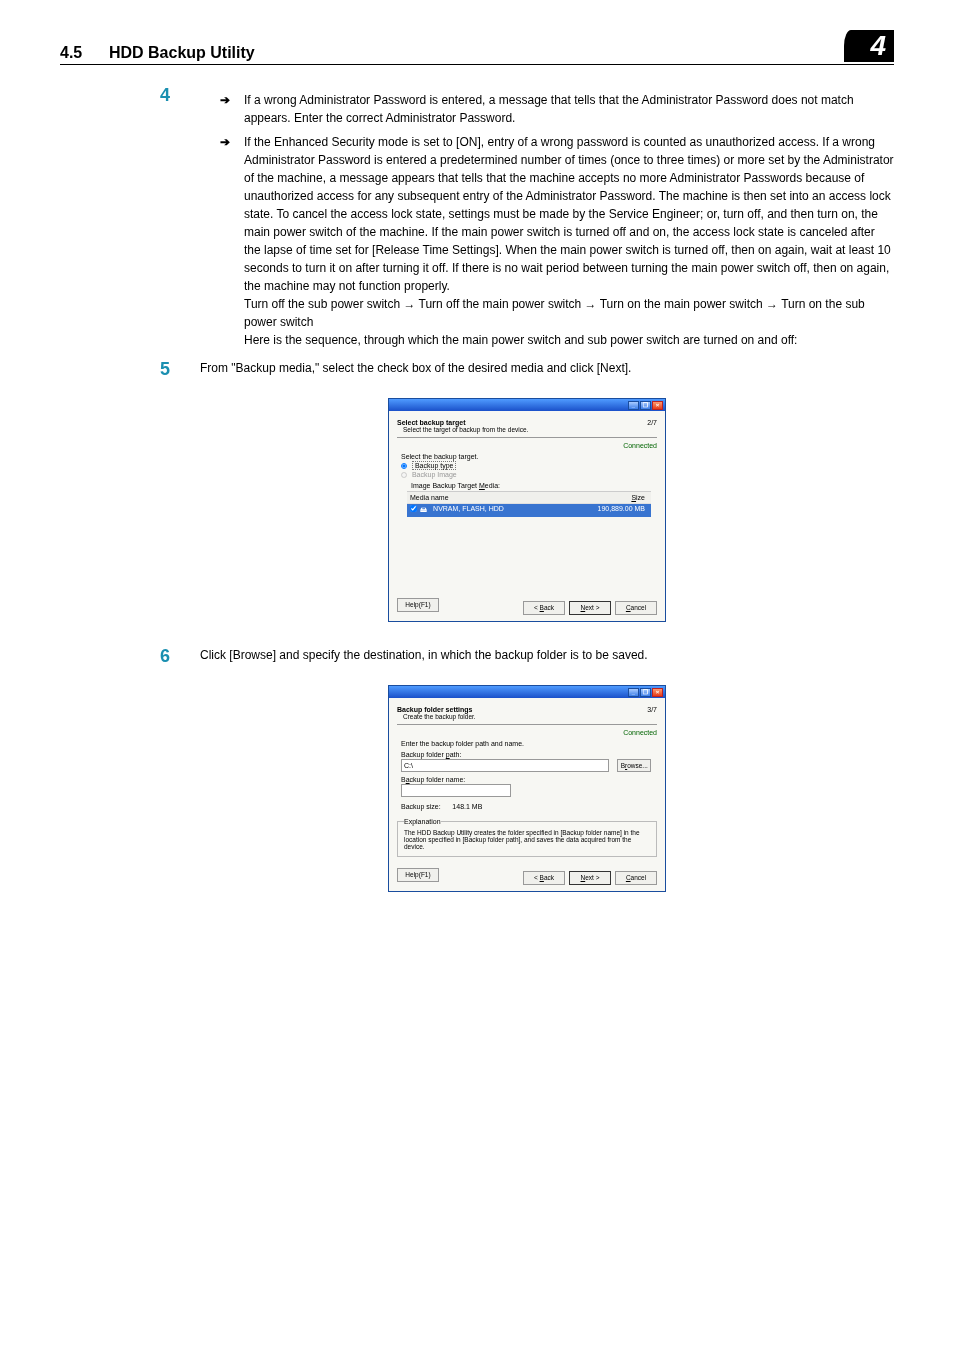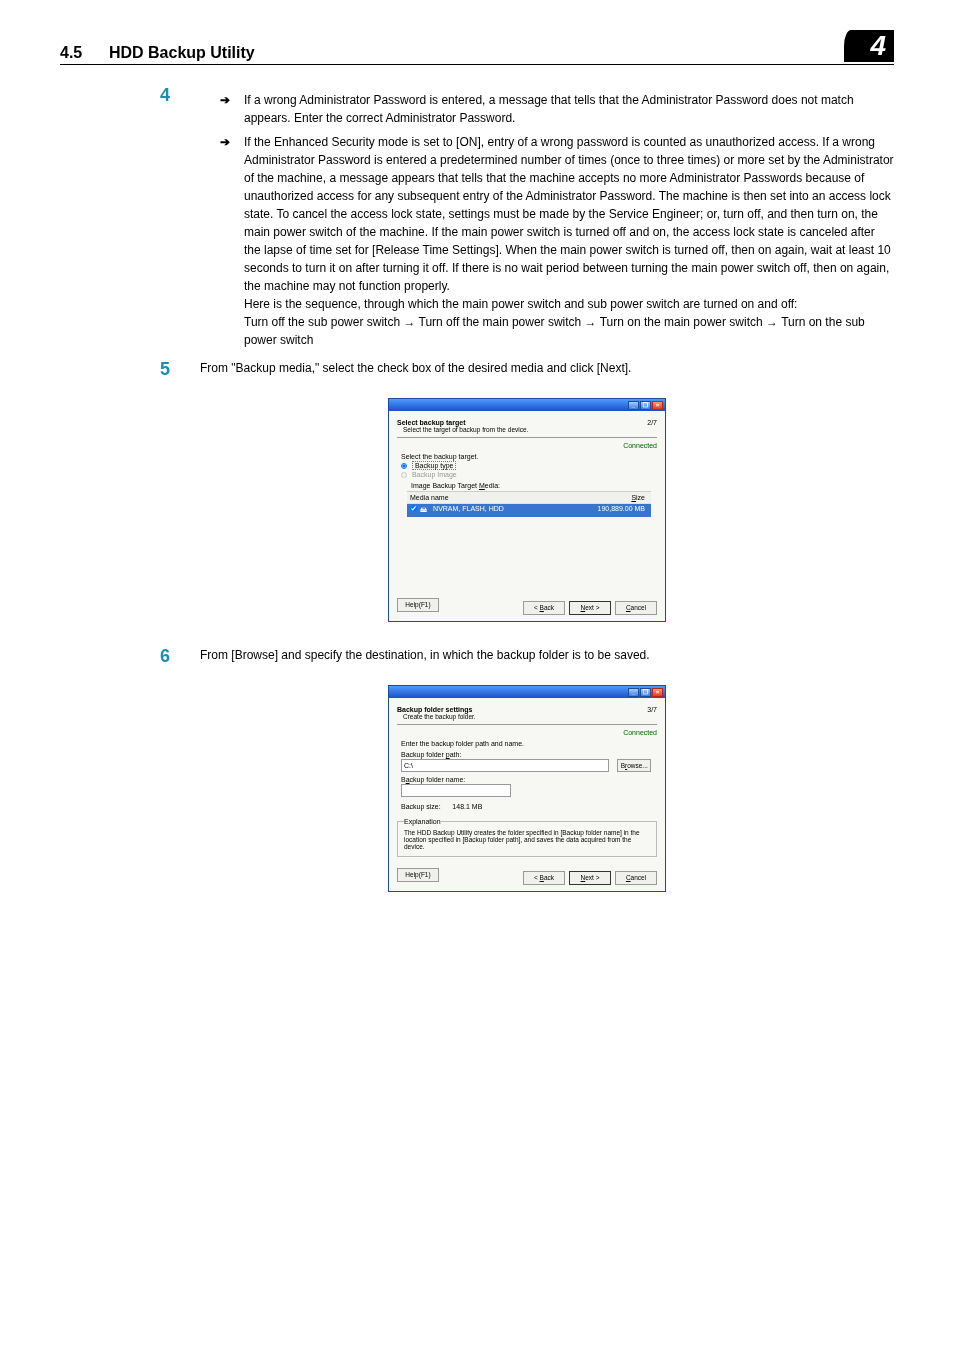--- a/index.html
+++ b/index.html
@@ -73,22 +73,22 @@
       <div class="step-num">4</div>
       <div class="step-body">
         <div class="sub">
           <span class="arrow-icon">➔</span>
           <div class="sub-body">If a wrong Administrator Password is entered, a message that tells that the Administrator Password does not match appears. Enter the correct Administrator Password.</div>
         </div>
         <div class="sub">
           <span class="arrow-icon">➔</span>
           <div class="sub-body">
             <div>If the Enhanced Security mode is set to [ON], entry of a wrong password is counted as unauthorized access. If a wrong Administrator Password is entered a predetermined number of times (once to three times) or more set by the Administrator of the machine, a message appears that tells that the machine accepts no more Administrator Passwords because of unauthorized access for any subsequent entry of the Administrator Password. The machine is then set into an access lock state. To cancel the access lock state, settings must be made by the Service Engineer; or, turn off, and then turn on, the main power switch of the machine. If the main power switch is turned off and on, the access lock state is canceled after the lapse of time set for [Release Time Settings]. When the main power switch is turned off, then on again, wait at least 10 seconds to turn it on after turning it off. If there is no wait period between turning the main power switch off, then on again, the machine may not function properly.</div>
+            <div class="indent-text">Turn off the sub power switch → Turn off the main power switch → Turn on the main power switch → Turn on the sub power switch</div>
             <div class="indent-text">Here is the sequence, through which the main power switch and sub power switch are turned on and off:</div>
-            <div class="indent-text">Turn off the sub power switch → Turn off the main power switch → Turn on the main power switch → Turn on the sub power switch</div>
           </div>
         </div>
       </div>
     </div>
 
     <div class="step">
       <div class="step-num">5</div>
       <div class="step-body">From "Backup media," select the check box of the desired media and click [Next].</div>
     </div>
 
@@ -141,21 +141,21 @@
               <div class="btn" style="border:1px solid #333;"><span class="underline">N</span>ext &gt;</div>
               <div class="btn"><span class="underline">C</span>ancel</div>
             </div>
           </div>
         </div>
       </div>
     </div>
 
     <div class="step">
       <div class="step-num">6</div>
-      <div class="step-body">From [Browse] and specify the destination, in which the backup folder is to be saved.</div>
+      <div class="step-body">Click [Browse] and specify the destination, in which the backup folder is to be saved.</div>
     </div>
 
     <div class="dialogs">
       <div class="dialog">
         <div class="titlebar">
           <div class="tb-btn">_</div>
           <div class="tb-btn">❐</div>
           <div class="tb-btn tb-close">×</div>
         </div>
         <div class="dlg-inner">

